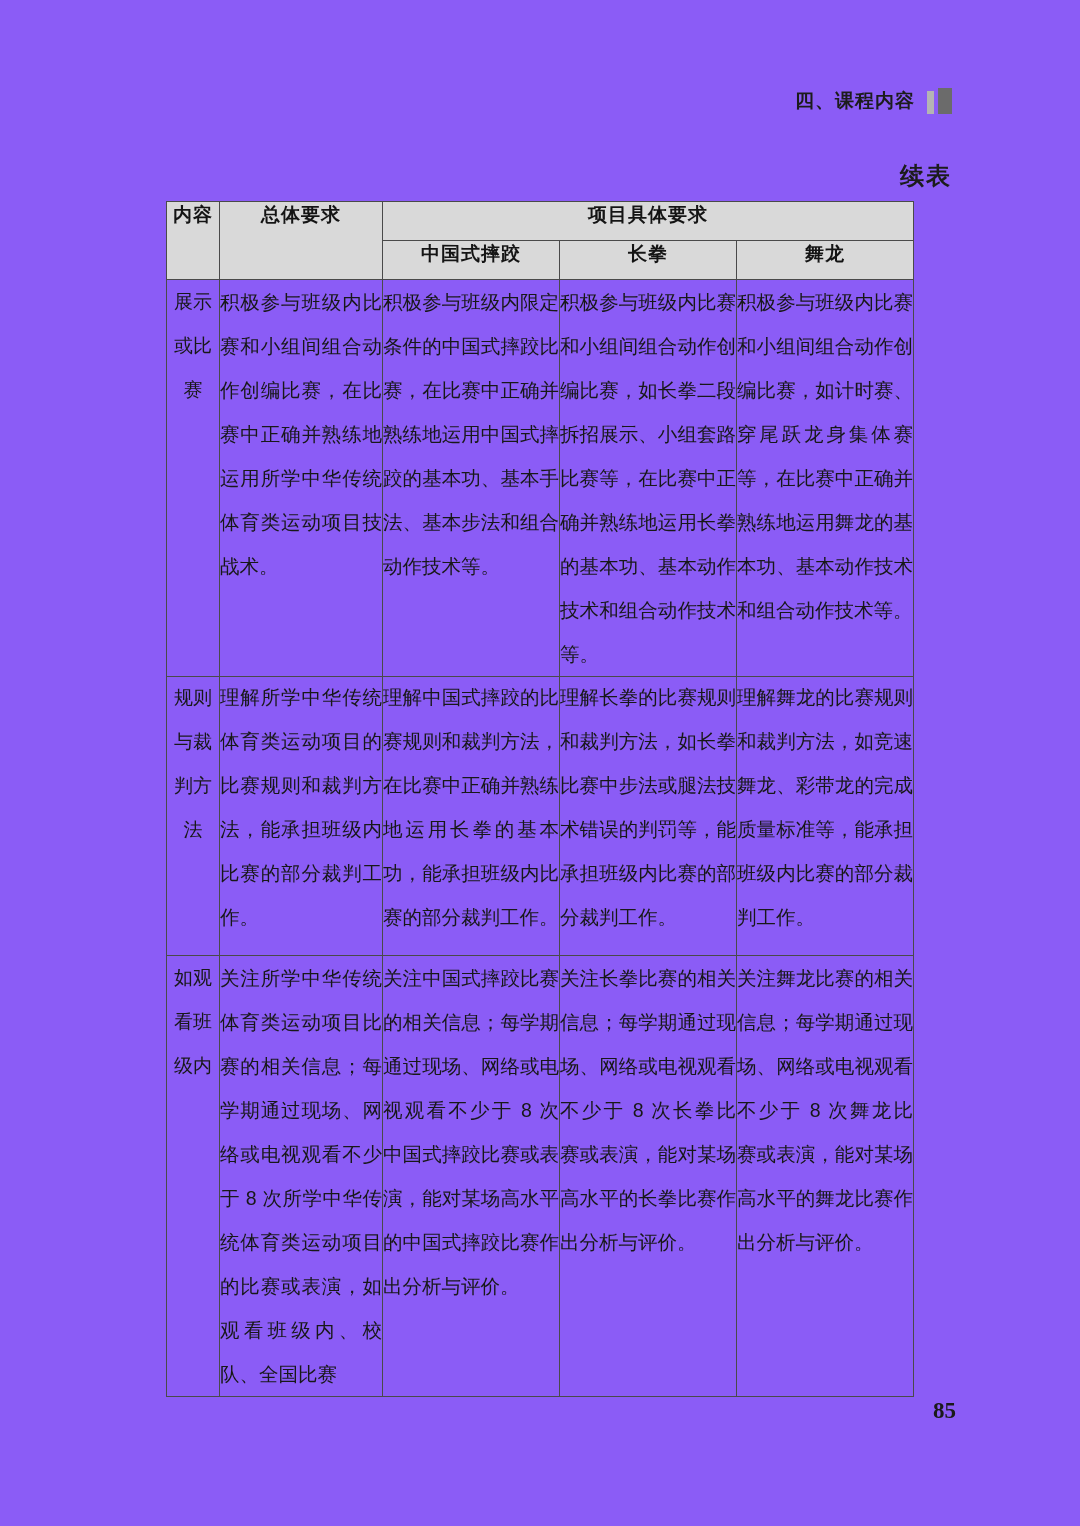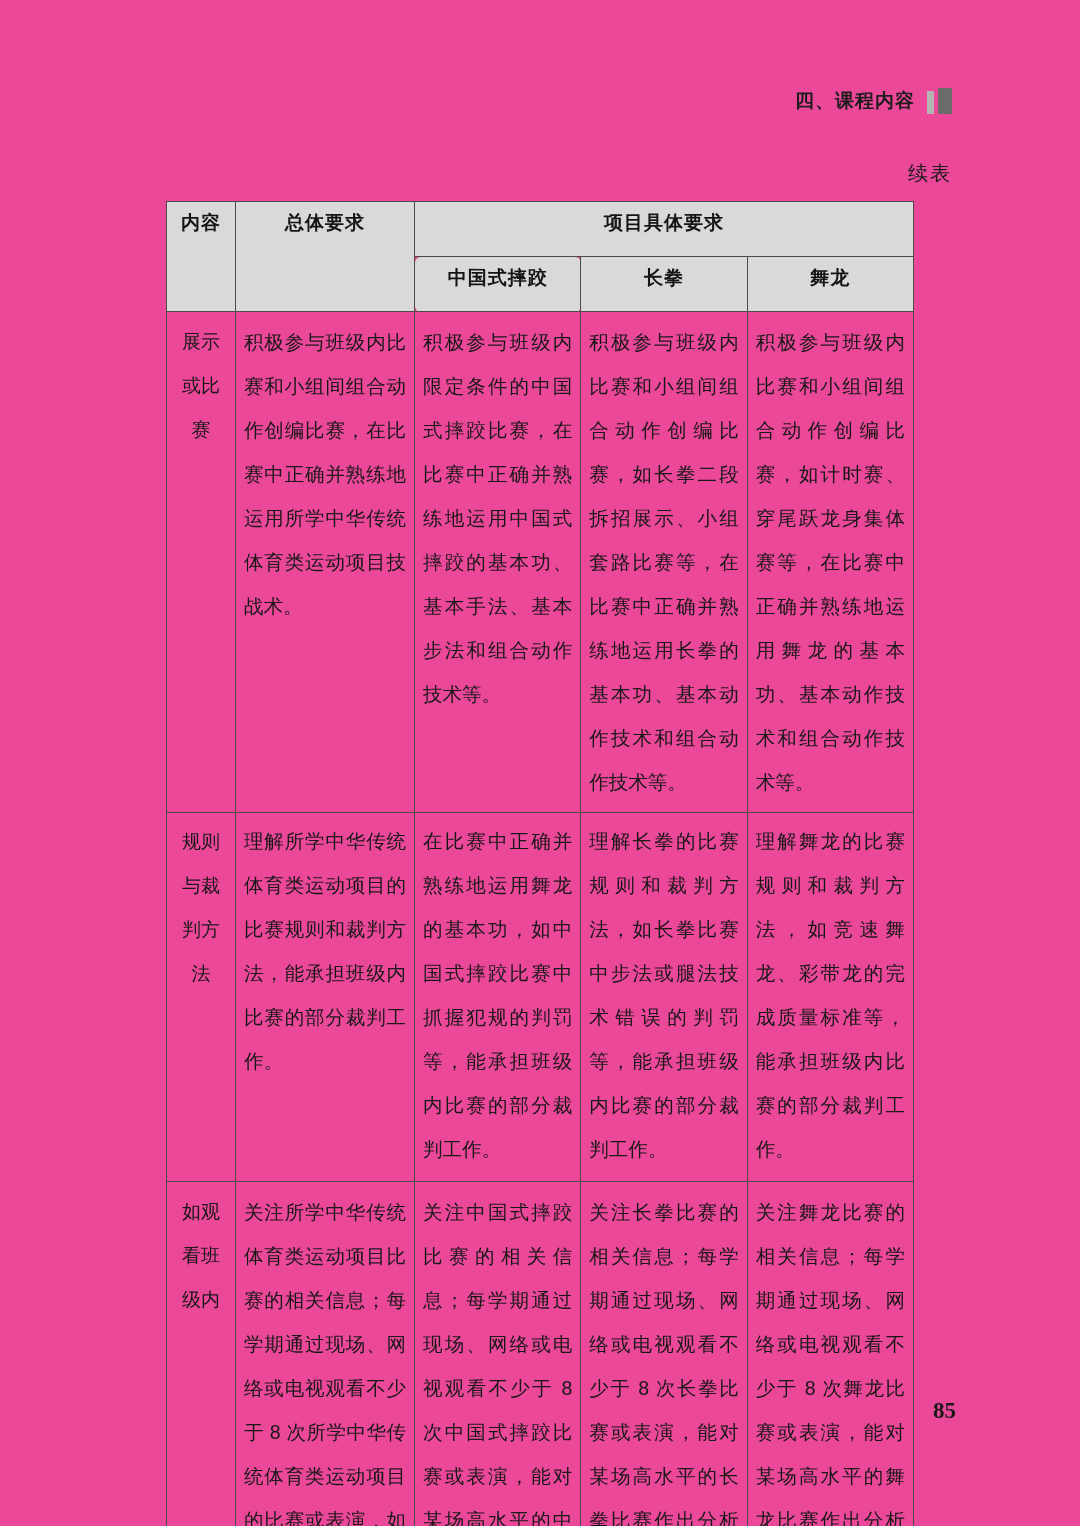--- a/index.html
+++ b/index.html
@@ -12,21 +12,21 @@
     height: 1526px;
     position: relative;
     font-family: "Liberation Serif", "DejaVu Serif", serif;
     color: #1a1a1a;
     overflow: hidden;
   }
 
   .page {
     position: absolute;
     inset: 0;
-    background: #ec4899;
+    background: #8b5cf6;
   }
 
   
   .running-head {
     position: absolute;
     top: 88px;
     right: 128px;
     display: flex;
     align-items: center;
     gap: 9px;
@@ -54,57 +54,57 @@
     height: 26px;
     background: #6b6b6b;
   }
 
   
   .table-caption {
     position: absolute;
     top: 160px;
     right: 128px;
     font-family: "Liberation Sans", "DejaVu Sans", sans-serif;
-    font-weight: normal;
-    font-size: 20px;
+    font-weight: bold;
+    font-size: 24px;
     letter-spacing: 2px;
     color: #1c1c1c;
   }
 
   
   .table-wrap {
     position: absolute;
     left: 166px;
     top: 201px;
     width: 748px;
   }
   table.grid {
     border-collapse: collapse;
     width: 748px;
     table-layout: fixed;
   }
   table.grid td, table.grid th {
     border: 1.5px solid #4a4a4a;
-    padding: 8px;
+    padding: 0;
     vertical-align: top;
   }
   thead th {
     background: #d9d9d9;
     text-align: center;
     vertical-align: middle;
     font-family: "Liberation Sans", "DejaVu Sans", sans-serif;
     font-weight: bold;
     font-size: 19px;
     letter-spacing: 1px;
     color: #141414;
     height: 38px;
   }
   th.h-content { width: 52px; }
   th.h-overall { width: 162px; }
-  th.h-sub     { width: 178px; border-radius: 6px; }
+  th.h-sub     { width: 178px; }
   th.h-sub2    { width: 175px; }
   th.h-sub3    { width: 181px; }
 
   
   td.rowlabel {
     width: 52px;
     text-align: center;
     vertical-align: middle;
     font-family: "Liberation Sans", "DejaVu Sans", sans-serif;
     font-size: 19px;
@@ -197,21 +197,21 @@
             <span class="para">积极参与班级内比赛和小组间组合动作创编比赛，如计时赛、穿尾跃龙身集体赛等，在比赛中正确并熟练地运用舞龙的基本功、基本动作技术和组合动作技术等。</span>
           </td>
         </tr>
 
         <tr class="row-2">
           <td class="rowlabel">规则与裁判方法</td>
           <td class="cell">
             <span class="para">理解所学中华传统体育类运动项目的比赛规则和裁判方法，能承担班级内比赛的部分裁判工作。</span>
           </td>
           <td class="cell">
-            <span class="para">在比赛中正确并熟练地运用舞龙的基本功，如中国式摔跤比赛中抓握犯规的判罚等，能承担班级内比赛的部分裁判工作。</span>
+            <span class="para">理解中国式摔跤的比赛规则和裁判方法，在比赛中正确并熟练地运用长拳的基本功，能承担班级内比赛的部分裁判工作。</span>
           </td>
           <td class="cell">
             <span class="para">理解长拳的比赛规则和裁判方法，如长拳比赛中步法或腿法技术错误的判罚等，能承担班级内比赛的部分裁判工作。</span>
           </td>
           <td class="cell">
             <span class="para">理解舞龙的比赛规则和裁判方法，如竞速舞龙、彩带龙的完成质量标准等，能承担班级内比赛的部分裁判工作。</span>
           </td>
         </tr>
 
         <tr class="row-3">

